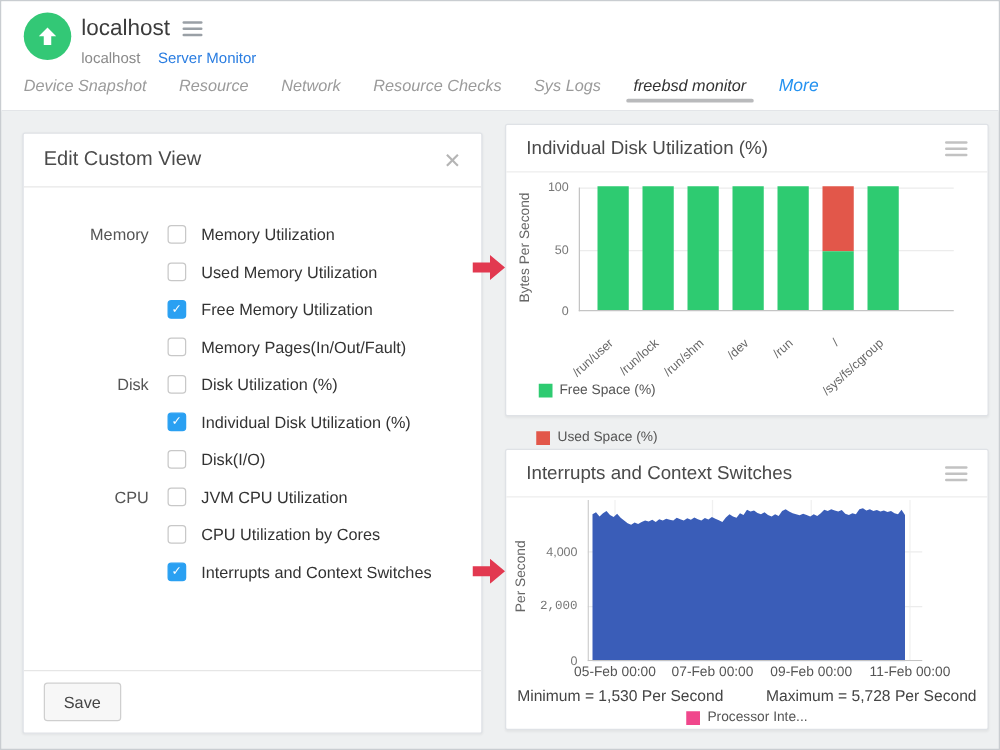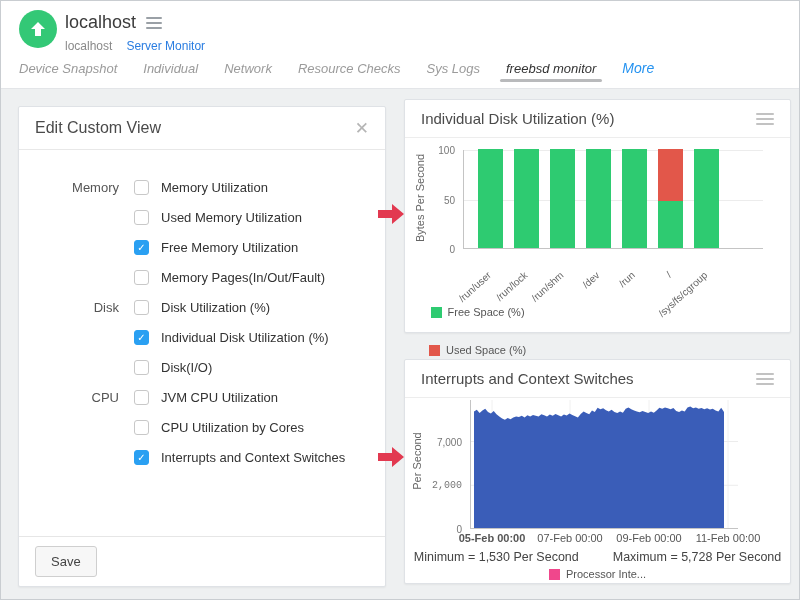--- a/index.html
+++ b/index.html
@@ -89,21 +89,21 @@
           <i></i>
           <i></i>
         </span>
     </div>
     <div class="breadcrumb">
       <span class="crumb-plain">localhost</span>
       <span class="crumb-link">Server Monitor</span>
     </div>
     <div class="tabs" id="tabs">
         <div class="tab">Device Snapshot</div>
-        <div class="tab">Individual</div>
+        <div class="tab">Resource</div>
         <div class="tab">Network</div>
         <div class="tab">Resource Checks</div>
         <div class="tab">Sys Logs</div>
         <div class="tab active">freebsd monitor</div>
         <div class="tab more">More</div>
       </div>
   </div>
 
   <div class="card dialog">
     <div class="dialog-header">
@@ -255,24 +255,24 @@
           <line x1="0" x2="268" y1="85.27118644067797" y2="85.27118644067797" stroke="#ececec"></line>
           <line x1="0" x2="268" y1="41.54237288135593" y2="41.54237288135593" stroke="#ececec"></line>
           <polygon points="4,129 4.0,11.4 6.8,9.8 9.6,13.1 12.4,10.5 15.2,8.7 18.0,12.0 20.9,13.6 23.7,10.9 26.5,14.2 29.3,16.4 32.1,18.6 34.9,19.7 37.7,17.9 40.5,19.2 43.3,17.5 46.1,16.4 48.9,17.1 51.8,15.7 54.6,17.5 57.4,15.3 60.2,16.4 63.0,14.9 65.8,15.7 68.6,16.4 71.4,14.2 74.2,15.3 77.0,16.4 79.8,14.6 82.7,15.7 85.5,14.0 88.3,15.3 91.1,16.4 93.9,14.4 96.7,15.5 99.5,13.6 102.3,14.9 105.1,16.2 107.9,17.5 110.7,14.0 113.6,11.4 116.4,13.1 119.2,14.2 122.0,10.5 124.8,12.0 127.6,7.7 130.4,9.2 133.2,8.3 136.0,10.3 138.8,11.4 141.6,9.8 144.4,12.0 147.3,13.1 150.1,11.4 152.9,12.7 155.7,8.7 158.5,7.4 161.3,9.2 164.1,10.5 166.9,11.4 169.7,12.2 172.5,10.9 175.3,12.0 178.2,13.1 181.0,11.4 183.8,12.7 186.6,10.5 189.4,7.7 192.2,8.7 195.0,7.4 197.8,8.3 200.6,9.2 203.4,7.9 206.2,10.9 209.1,12.0 211.9,10.5 214.7,11.4 217.5,7.4 220.3,6.6 223.1,8.3 225.9,7.4 228.7,8.7 231.5,7.9 234.3,9.2 237.1,8.3 240.0,9.6 242.8,8.7 245.6,10.5 248.4,11.4 251.2,7.7 254.0,12.0 254,129" fill="#3a5db8"></polygon>
           <line x1="0.5" x2="0.5" y1="0" y2="129" stroke="#c4c4c4"></line>
           <line x1="0" x2="268" y1="128.5" y2="128.5" stroke="#c4c4c4"></line>
         </svg>
     </div>
     <div id="yticks2">
         <div class="ytick2" style="position: absolute; top: 164px; right: 328px;">0</div>
         <div class="ytick2" style="position: absolute; top: 120.271px; right: 328px; font-family: Liberation Mono, monospace;">2,000</div>
-        <div class="ytick2" style="position: absolute; top: 76.5424px; right: 328px;">7,000</div>
+        <div class="ytick2" style="position: absolute; top: 76.5424px; right: 328px;">4,000</div>
       </div>
     <div class="xlabels2" id="xlabels2">
-        <div class="xlab2" style="left: -23px; font-weight: bold;">05-Feb 00:00</div>
+        <div class="xlab2" style="left: -23px;">05-Feb 00:00</div>
         <div class="xlab2" style="left: 55px;">07-Feb 00:00</div>
         <div class="xlab2" style="left: 134px;">09-Feb 00:00</div>
         <div class="xlab2" style="left: 213px;">11-Feb 00:00</div>
       </div>
     <div class="stats-row">
       <span>Minimum = 1,530 Per Second</span>
       <span>Maximum = 5,728 Per Second</span>
     </div>
     <div class="legend-row" style="left:0; top:208px; width:100%; justify-content:flex-end;" id="legend2">
         <span class="legend-item">

